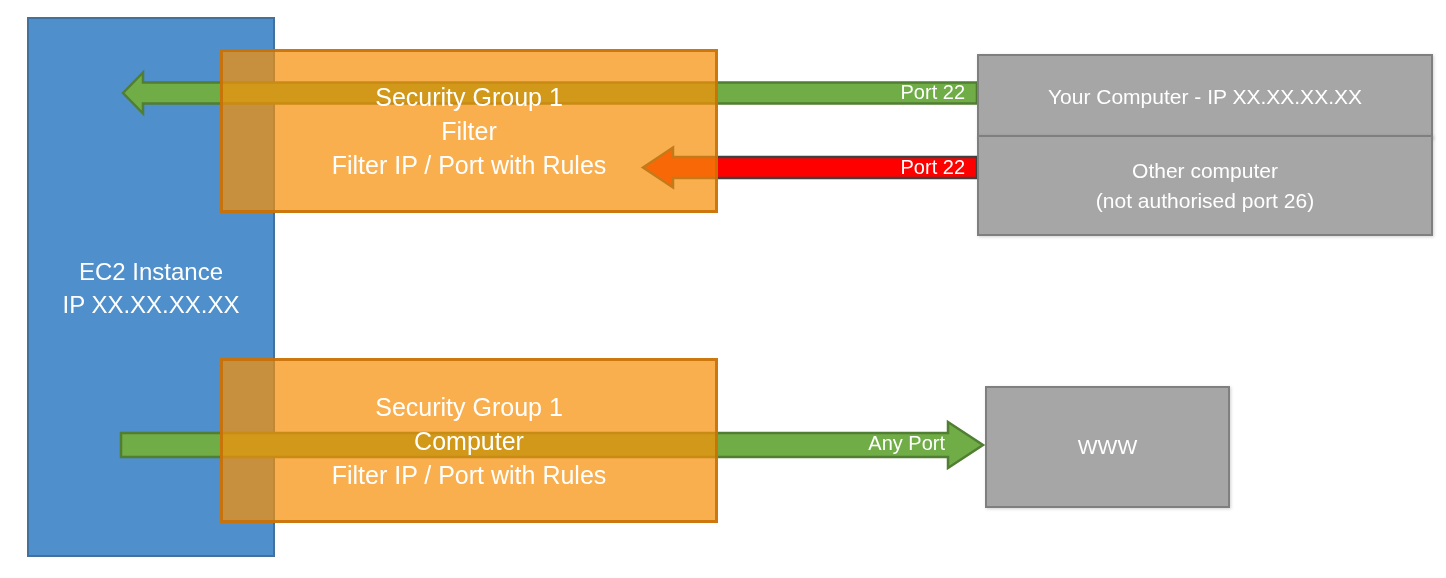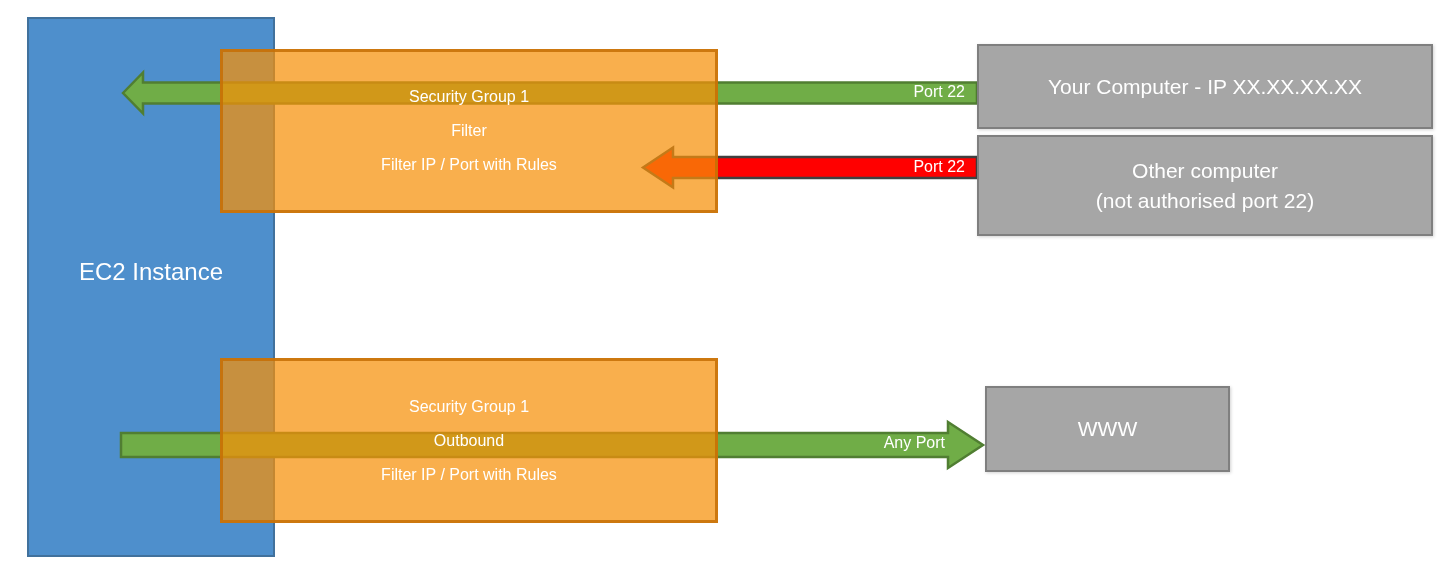--- a/index.html
+++ b/index.html
@@ -33,79 +33,80 @@
   }
   .arrow-layer{position:absolute;left:0;top:0;z-index:2;}
   .arrow-green{fill:var(--allow-green);stroke:var(--allow-green-border);stroke-width:2.5;}
   .arrow-red{fill:var(--deny-red);stroke:var(--deny-red-border);stroke-width:2.5;}
   .sg-box{
     width:498px;height:165px;
     background:var(--sg-orange);
     border:3px solid var(--sg-orange-border);
     z-index:3;
     display:flex;flex-direction:column;justify-content:center;align-items:center;
-    font-size:16px;line-height:34px;
+    font-size:25px;line-height:34px;
   }
   .sg-inbound{left:220px;top:49px;height:164px;}
   .sg-outbound{left:220px;top:358px;}
   .endpoint-box{
     background:var(--endpoint-gray);
     border:2px solid var(--endpoint-gray-border);
     box-shadow:1px 1px 3px rgba(0,0,0,0.18);
     z-index:4;
     display:flex;flex-direction:column;justify-content:center;align-items:center;
     font-size:21px;line-height:30px;
   }
-  .endpoint-your{left:977px;top:44px;width:456px;height:85px;}
+  .endpoint-your{left:977px;top:54px;width:456px;height:85px;}
   .endpoint-other{left:977px;top:135px;width:456px;height:101px;}
-  .endpoint-www{left:985px;top:386px;width:245px;height:86px;}
+  .endpoint-www{left:985px;top:386px;width:245px;height:122px;}
   .flow-label{
     position:absolute;z-index:5;color:var(--text-white);
-    font-size:16px;line-height:22px;white-space:nowrap;text-align:right;
+    font-size:20px;line-height:22px;white-space:nowrap;text-align:right;
   }
   .label-port22-green{right:481px;top:81px;}
   .label-port22-red{right:481px;top:156px;}
   .label-anyport{right:501px;top:432px;}
 </style>
 </head>
 <body>
 
 <div class="canvas">
 
   <div class="box ec2-box">
     <div class="ec2-text">
       <div>EC2 Instance</div>
+      <div>IP XX.XX.XX.XX</div>
     </div>
   </div>
 
   <svg class="arrow-layer" width="1446" height="578" viewBox="0 0 1446 578">
     <path class="arrow-green" d="M 123 93 L 143 72.5 L 143 82.5 L 977 82.5 L 977 103.5 L 143 103.5 L 143 113.5 Z"></path>
     <path class="arrow-red" d="M 643 167.5 L 673 147.5 L 673 157 L 977 157 L 977 178 L 673 178 L 673 187.5 Z"></path>
     <path class="arrow-green" d="M 121 433 L 948 433 L 948 422 L 983 445 L 948 468 L 948 457 L 121 457 Z"></path>
   </svg>
 
   <div class="box sg-box sg-inbound">
     <div>Security Group 1</div>
     <div>Filter</div>
     <div>Filter IP / Port with Rules</div>
   </div>
 
   <div class="box sg-box sg-outbound">
     <div>Security Group 1</div>
-    <div>Outbound</div>
+    <div>Computer</div>
     <div>Filter IP / Port with Rules</div>
   </div>
 
   <div class="box endpoint-box endpoint-your">
     <div>Your Computer - IP XX.XX.XX.XX</div>
   </div>
 
   <div class="box endpoint-box endpoint-other">
     <div>Other computer</div>
-    <div>(not authorised port 22)</div>
+    <div>(not authorised port 26)</div>
   </div>
 
   <div class="box endpoint-box endpoint-www">
     <div>WWW</div>
   </div>
 
   <div class="flow-label label-port22-green">Port 22</div>
   <div class="flow-label label-port22-red">Port 22</div>
   <div class="flow-label label-anyport">Any Port</div>
 

